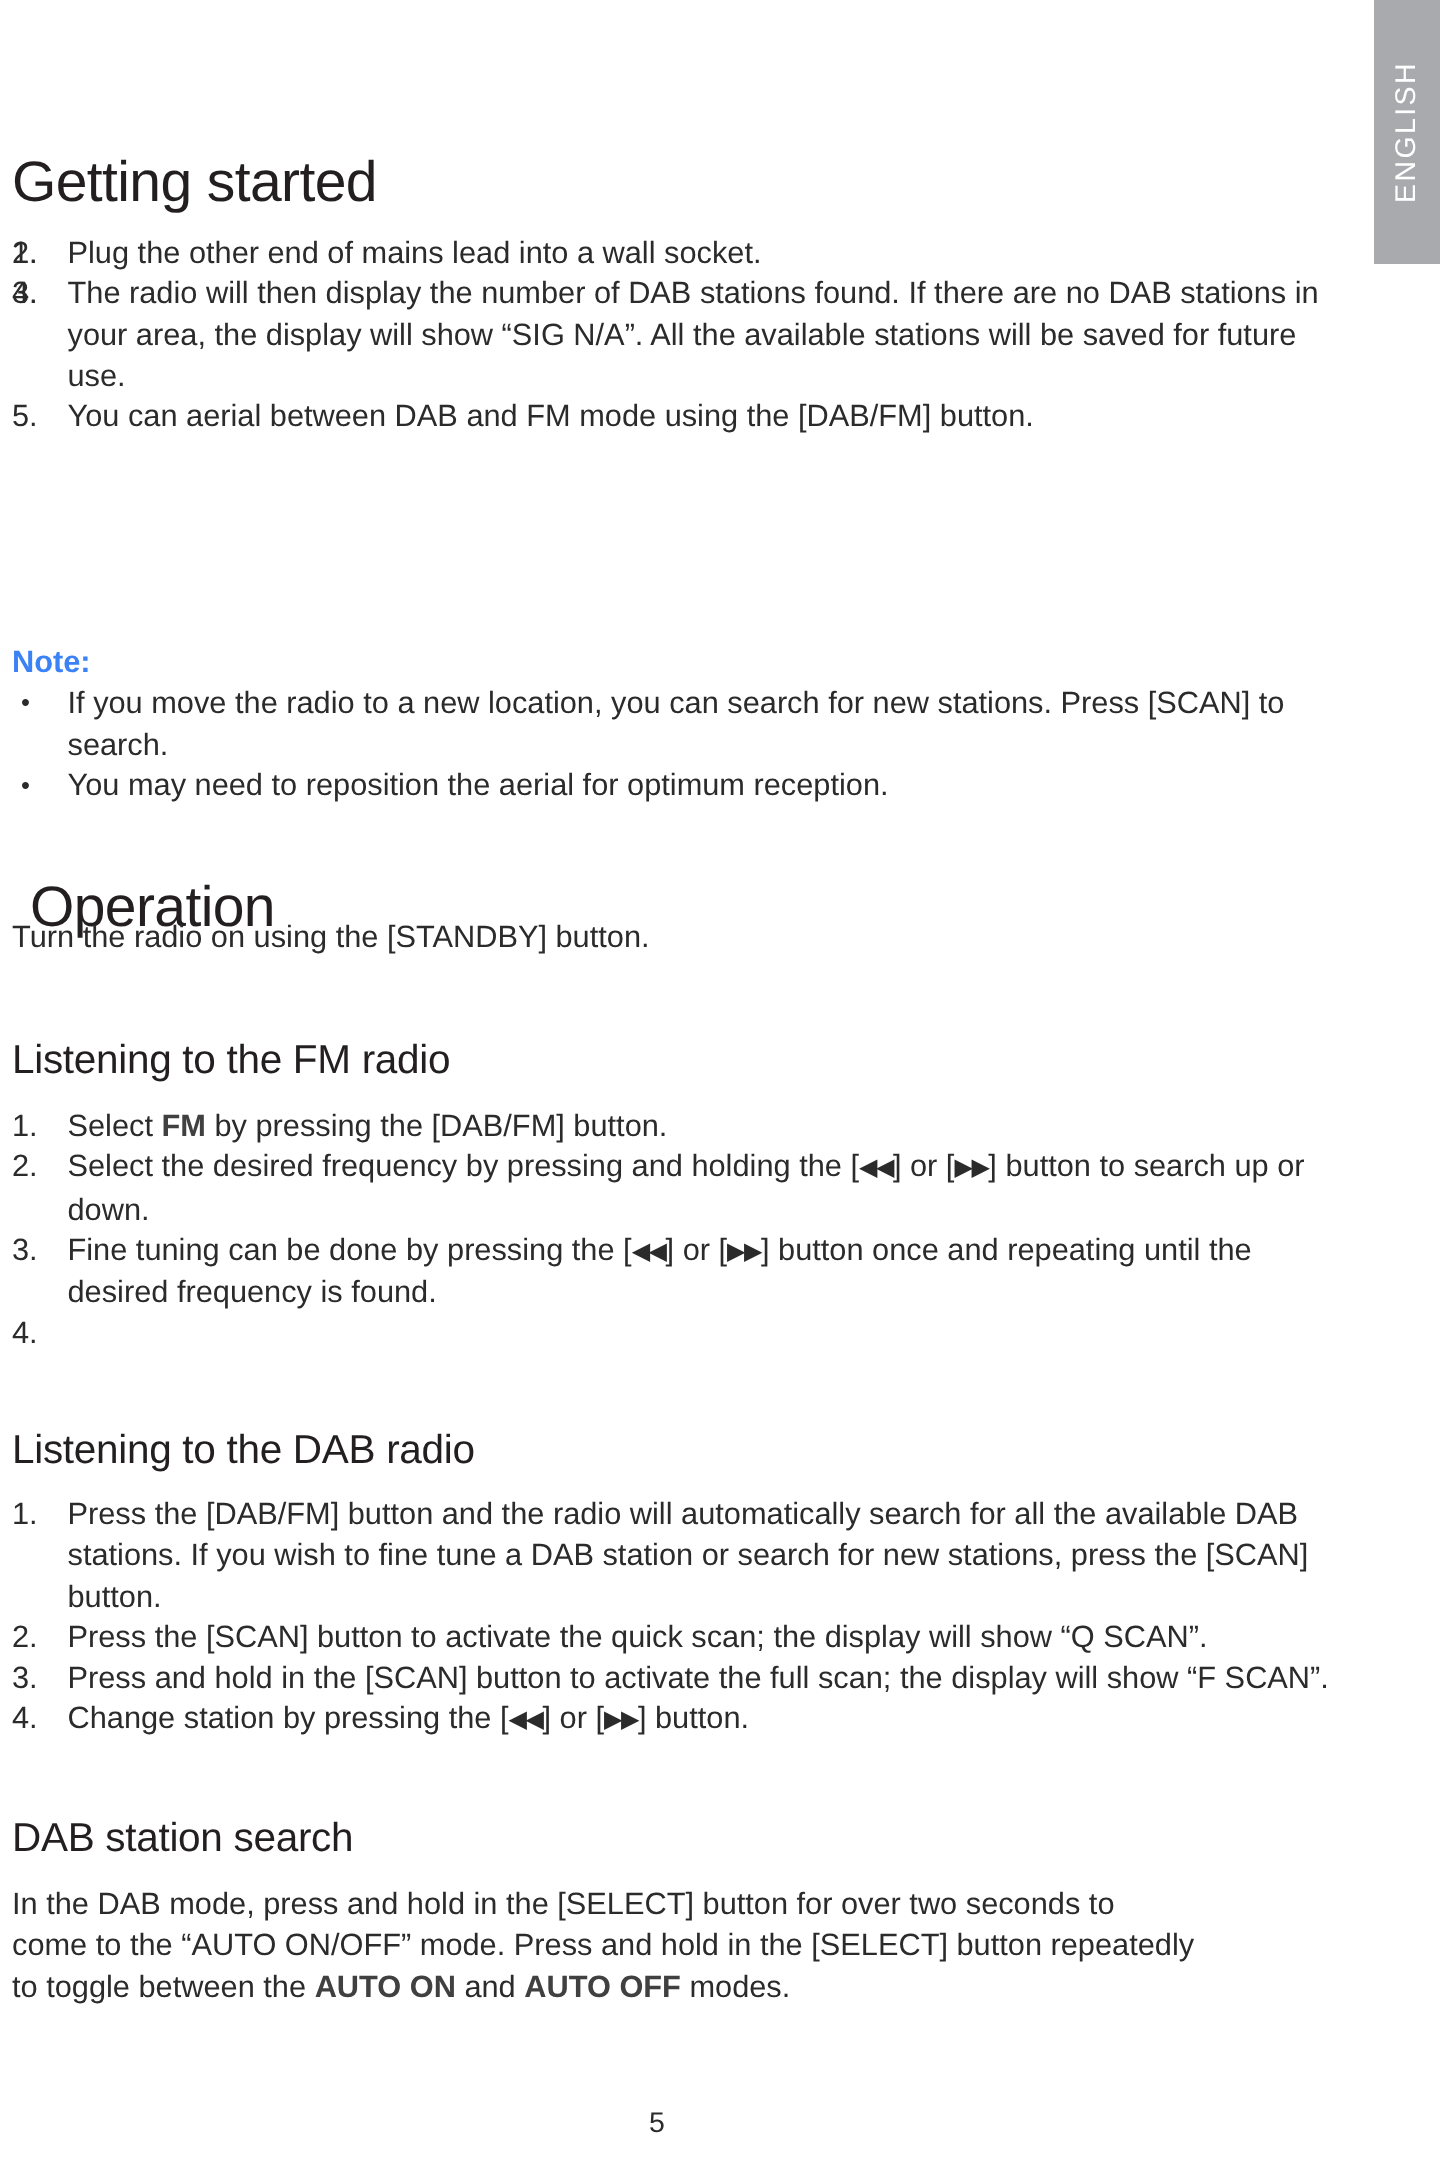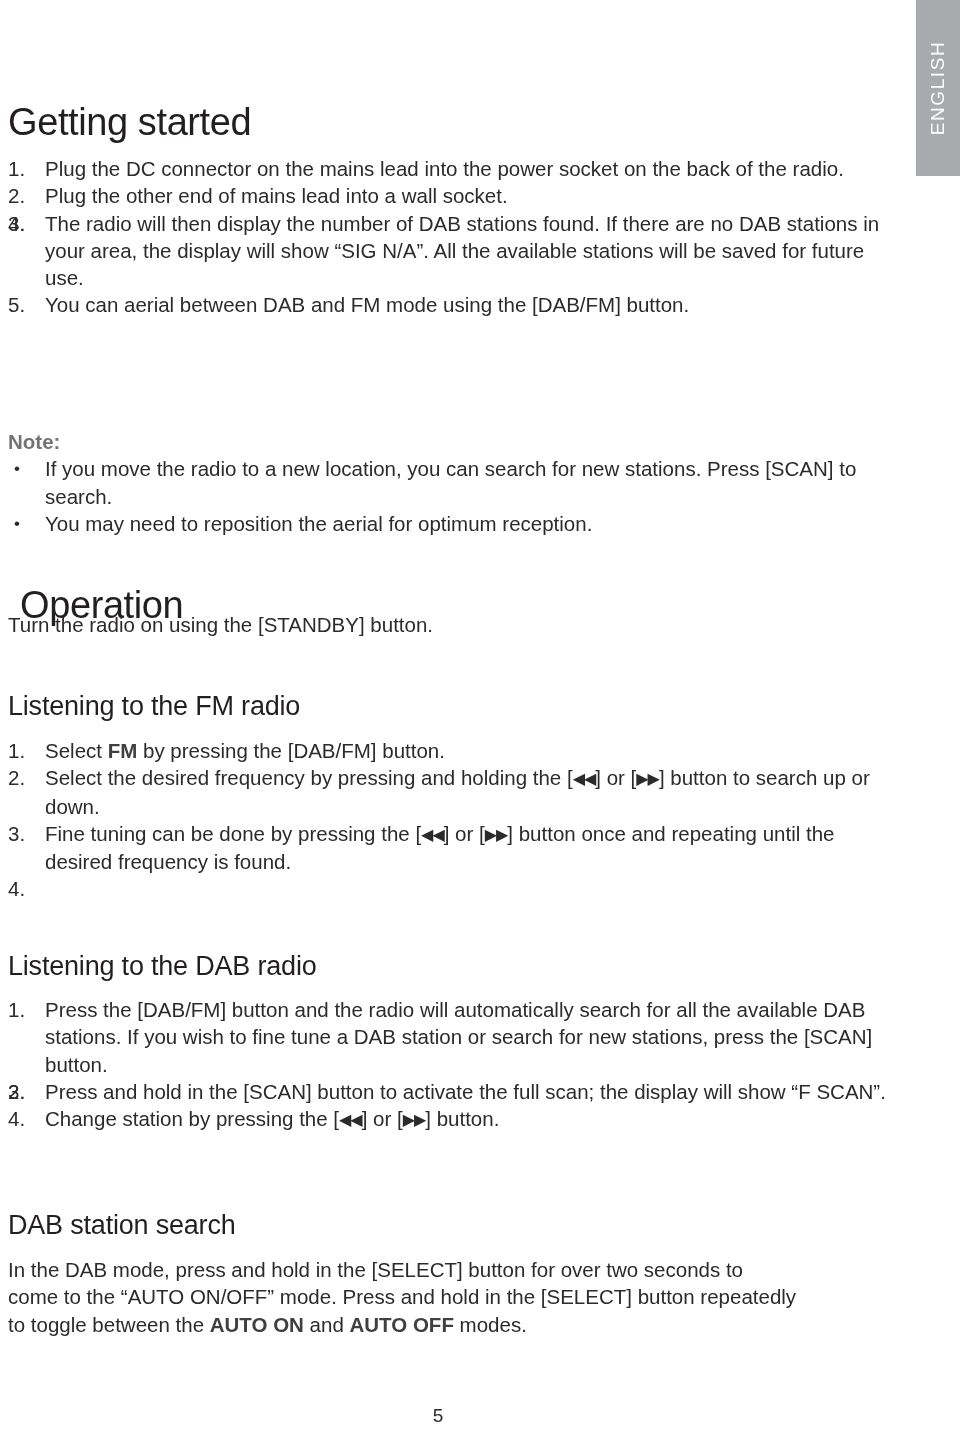--- a/index.html
+++ b/index.html
@@ -98,21 +98,21 @@
     margin: 0;
     font-size: 20.5px;
     line-height: 27.3px;
     color: #2b2b2b;
   }
 
   .note-label {
     font-size: 20.5px;
     line-height: 27.3px;
     font-weight: bold;
-    color: #737373;
+    color: #3b82f6;
     margin: 0;
   }
 
   b, strong { font-weight: bold; color: #404040; }
 
   .arrows {
     font-size: 16px;
     letter-spacing: -1px;
     vertical-align: 1px;
   }
@@ -147,21 +147,20 @@
   <span class="lang-text">ENGLISH</span>
 </div>
 
 <div class="page">
 
   <h1 class="section-title sp-title-gs">Getting started</h1>
 
   <ol class="num-list sp-list-1">
     <li>
       <span class="marker">1.</span>
-      <span>Plug the DC connector on the mains lead into the power socket on the back of the radio.</span>
     </li>
     <li>
       <span class="marker">2.</span>
       <span>Plug the other end of mains lead into a wall socket.</span>
     </li>
     <li>
       <span class="marker">3.</span>
     </li>
     <li>
       <span class="marker">4.</span>
@@ -213,20 +212,21 @@
 
   <h2 class="sub-title sp-dab-title">Listening to the DAB radio</h2>
 
   <ol class="num-list sp-dab-list">
     <li>
       <span class="marker">1.</span>
       <span>Press the [DAB/FM] button and the radio will automatically search for all the available DAB stations. If you wish to fine tune a DAB station or search for new stations, press the [SCAN] button.</span>
     </li>
     <li>
       <span class="marker">2.</span>
+      <span>Press the [SCAN] button to activate the quick scan; the display will show “Q SCAN”.</span>
     </li>
     <li>
       <span class="marker">3.</span>
       <span>Press and hold in the [SCAN] button to activate the full scan; the display will show “F SCAN”.</span>
     </li>
     <li>
       <span class="marker">4.</span>
       <span>Change station by pressing the [</span><span class="arrows">◀◀</span><span>] or [</span><span class="arrows">▶▶</span><span>] button.</span>
     </li>
   </ol>

